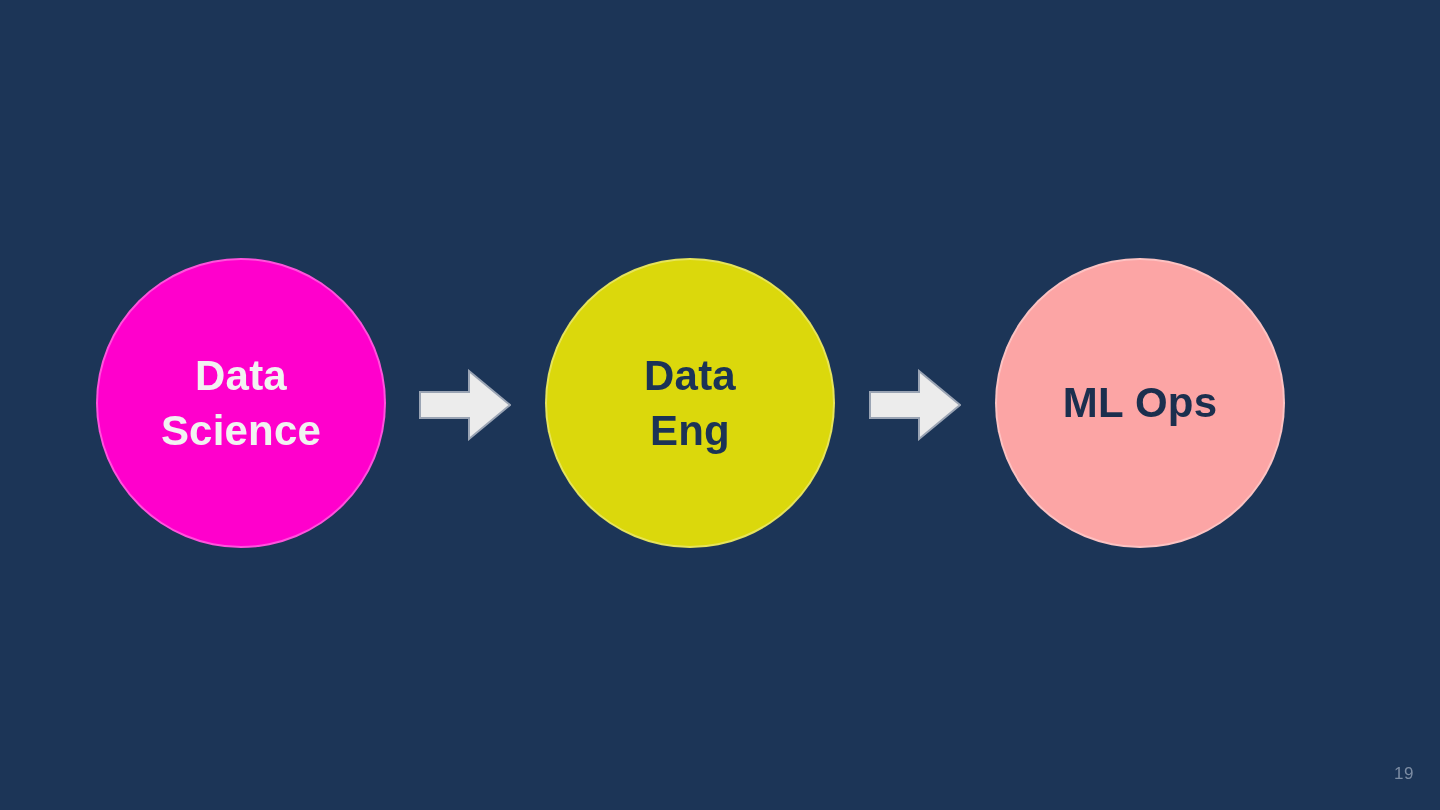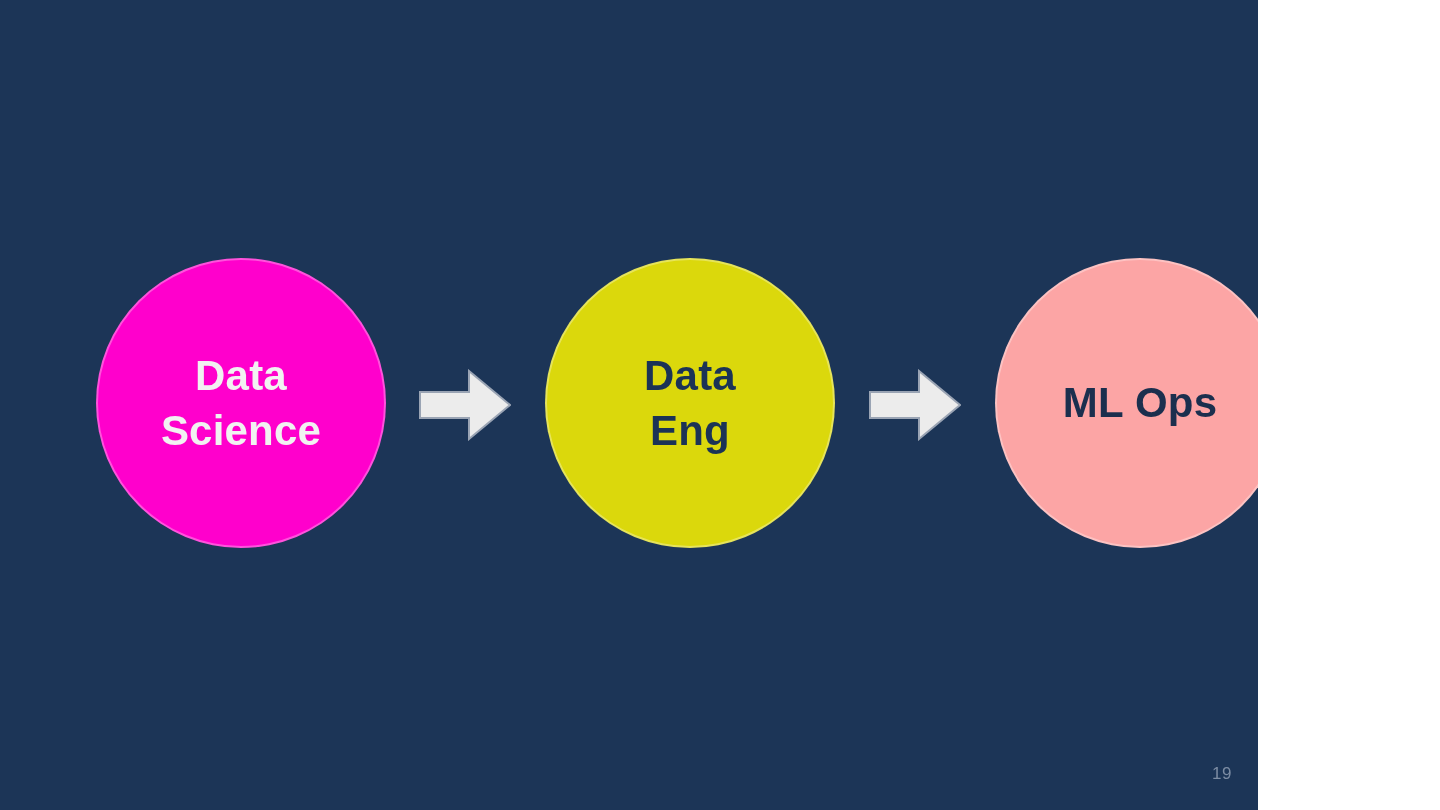--- a/index.html
+++ b/index.html
@@ -8,21 +8,21 @@
   }
   body {
     width: 1440px;
     height: 810px;
     overflow: hidden;
     font-family: "Liberation Sans", sans-serif;
   }
 
   #slide {
     position: relative;
-    width: 1258px;
+    width: 1440px;
     height: 810px;
     background: #1c3557;
     overflow: hidden;
   }
 
   
   .stage-node {
     position: absolute;
     width: 290px;
     height: 290px;

